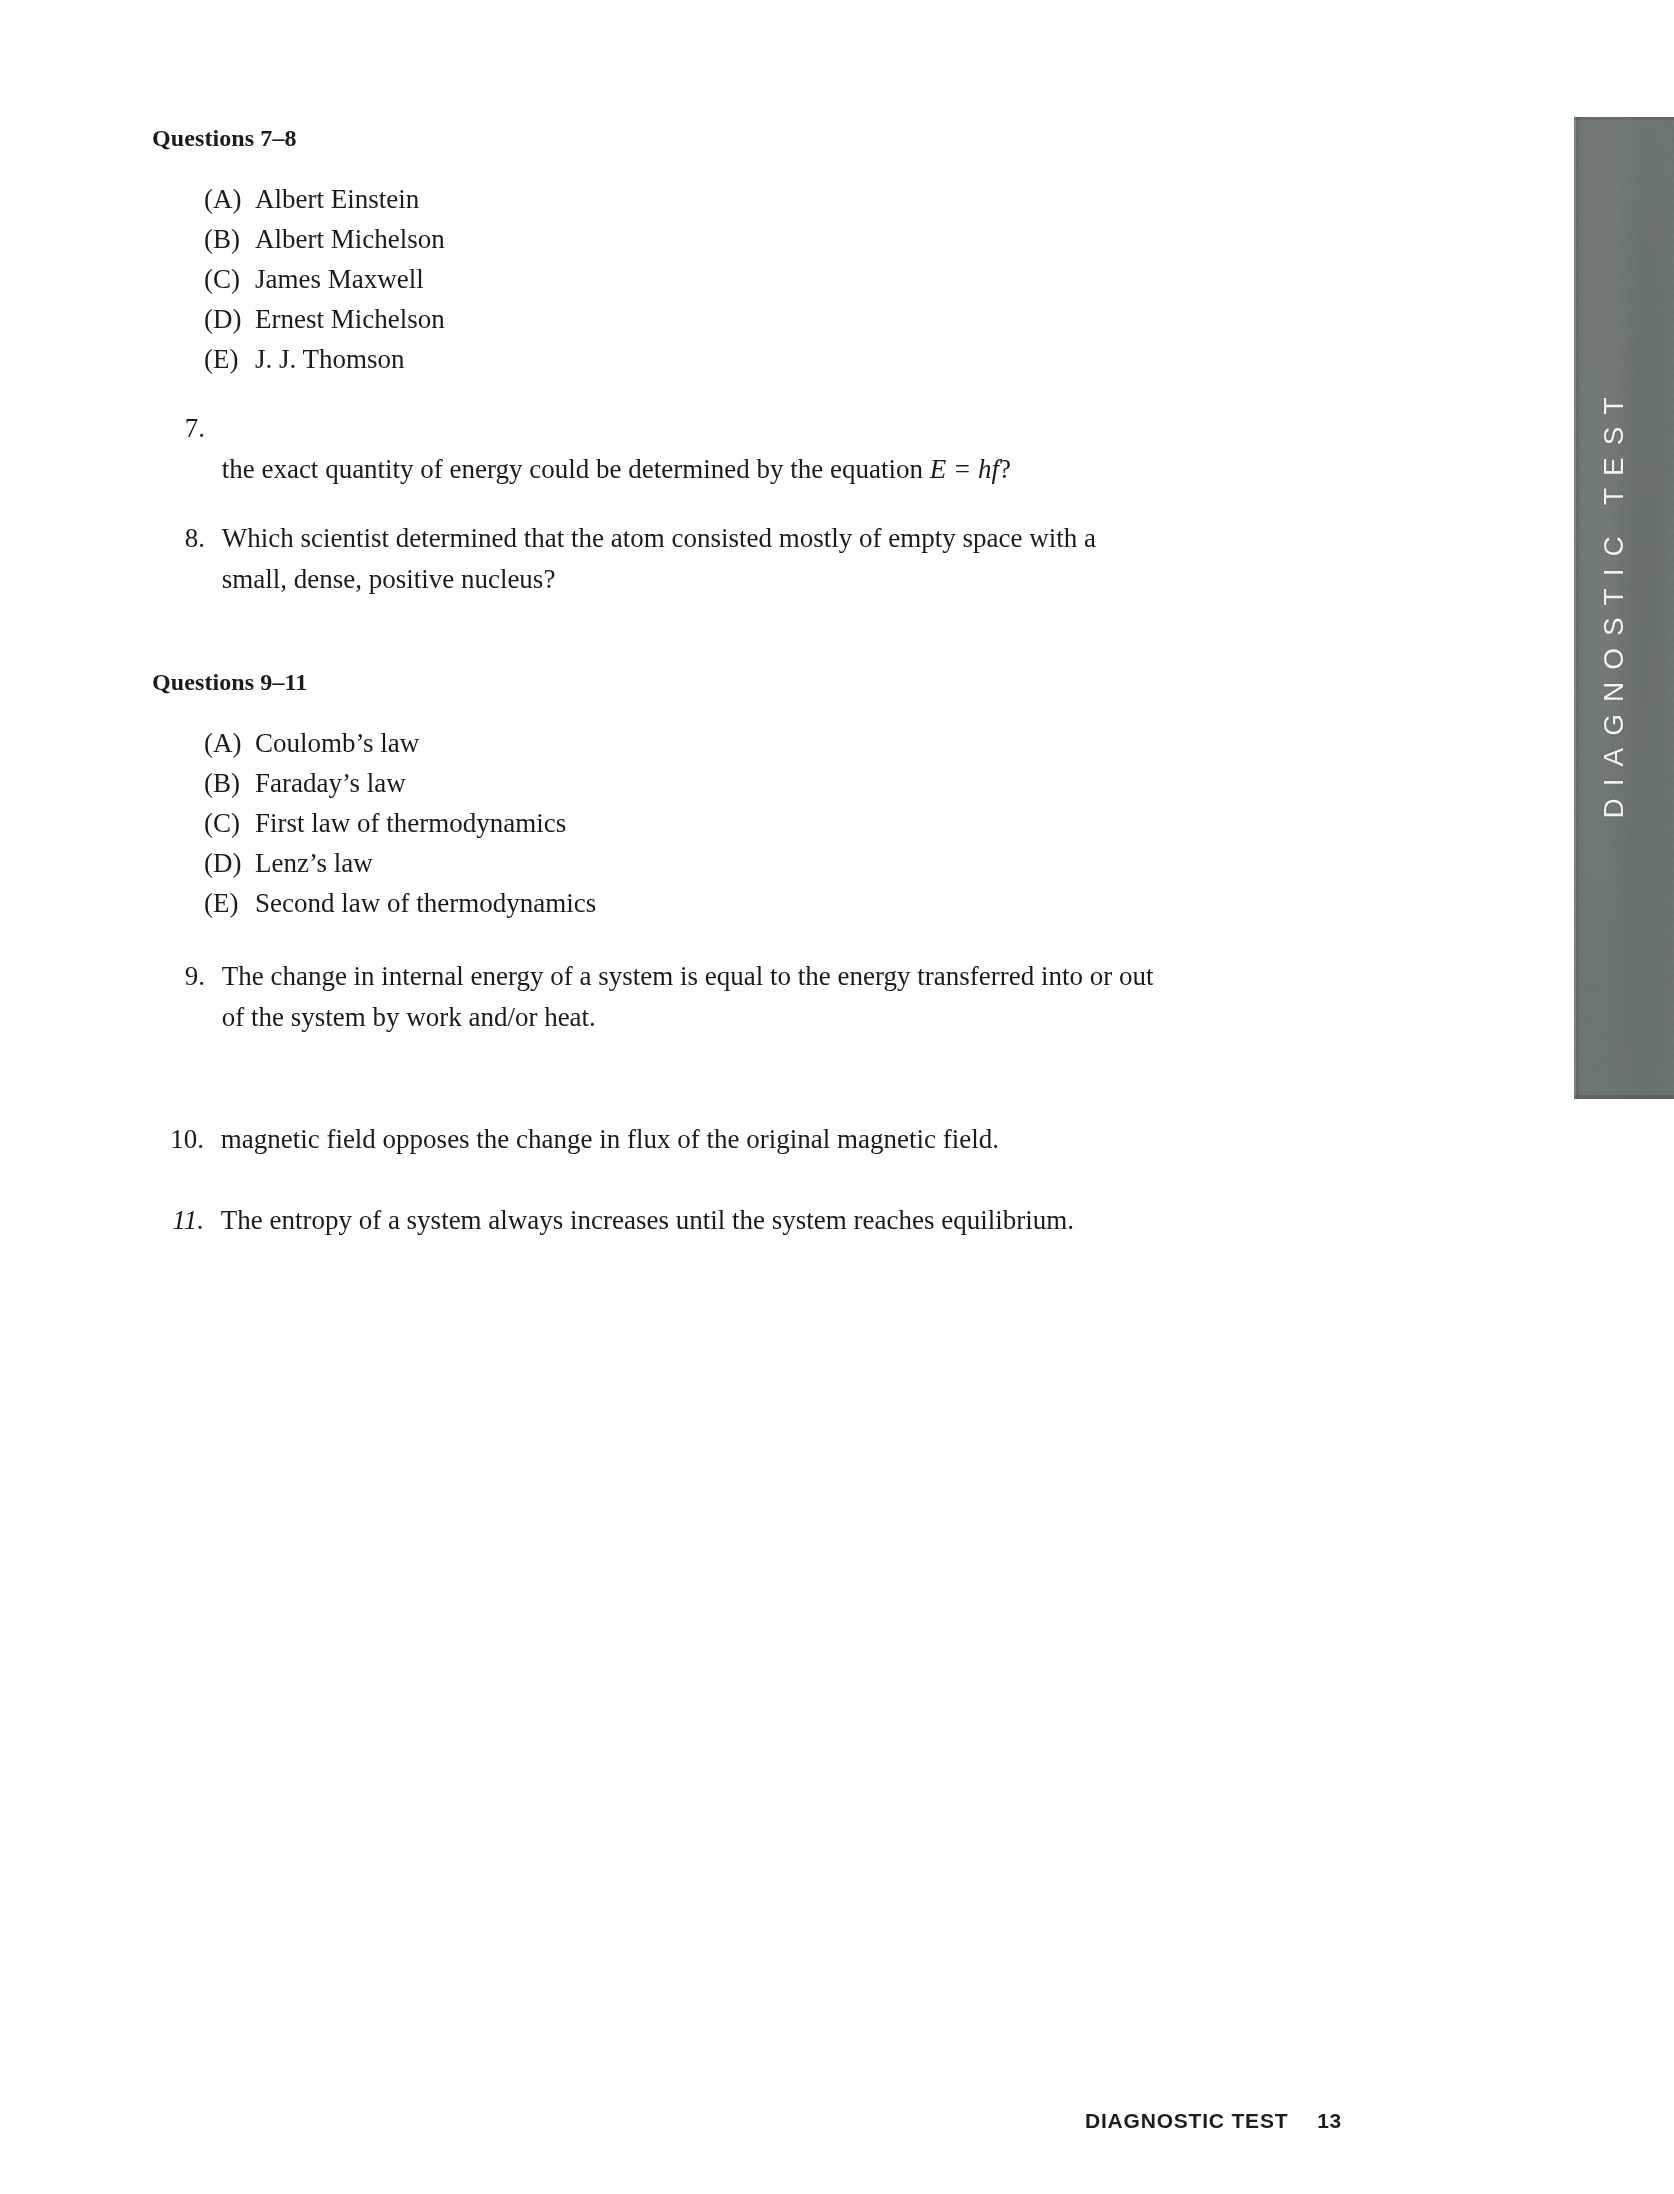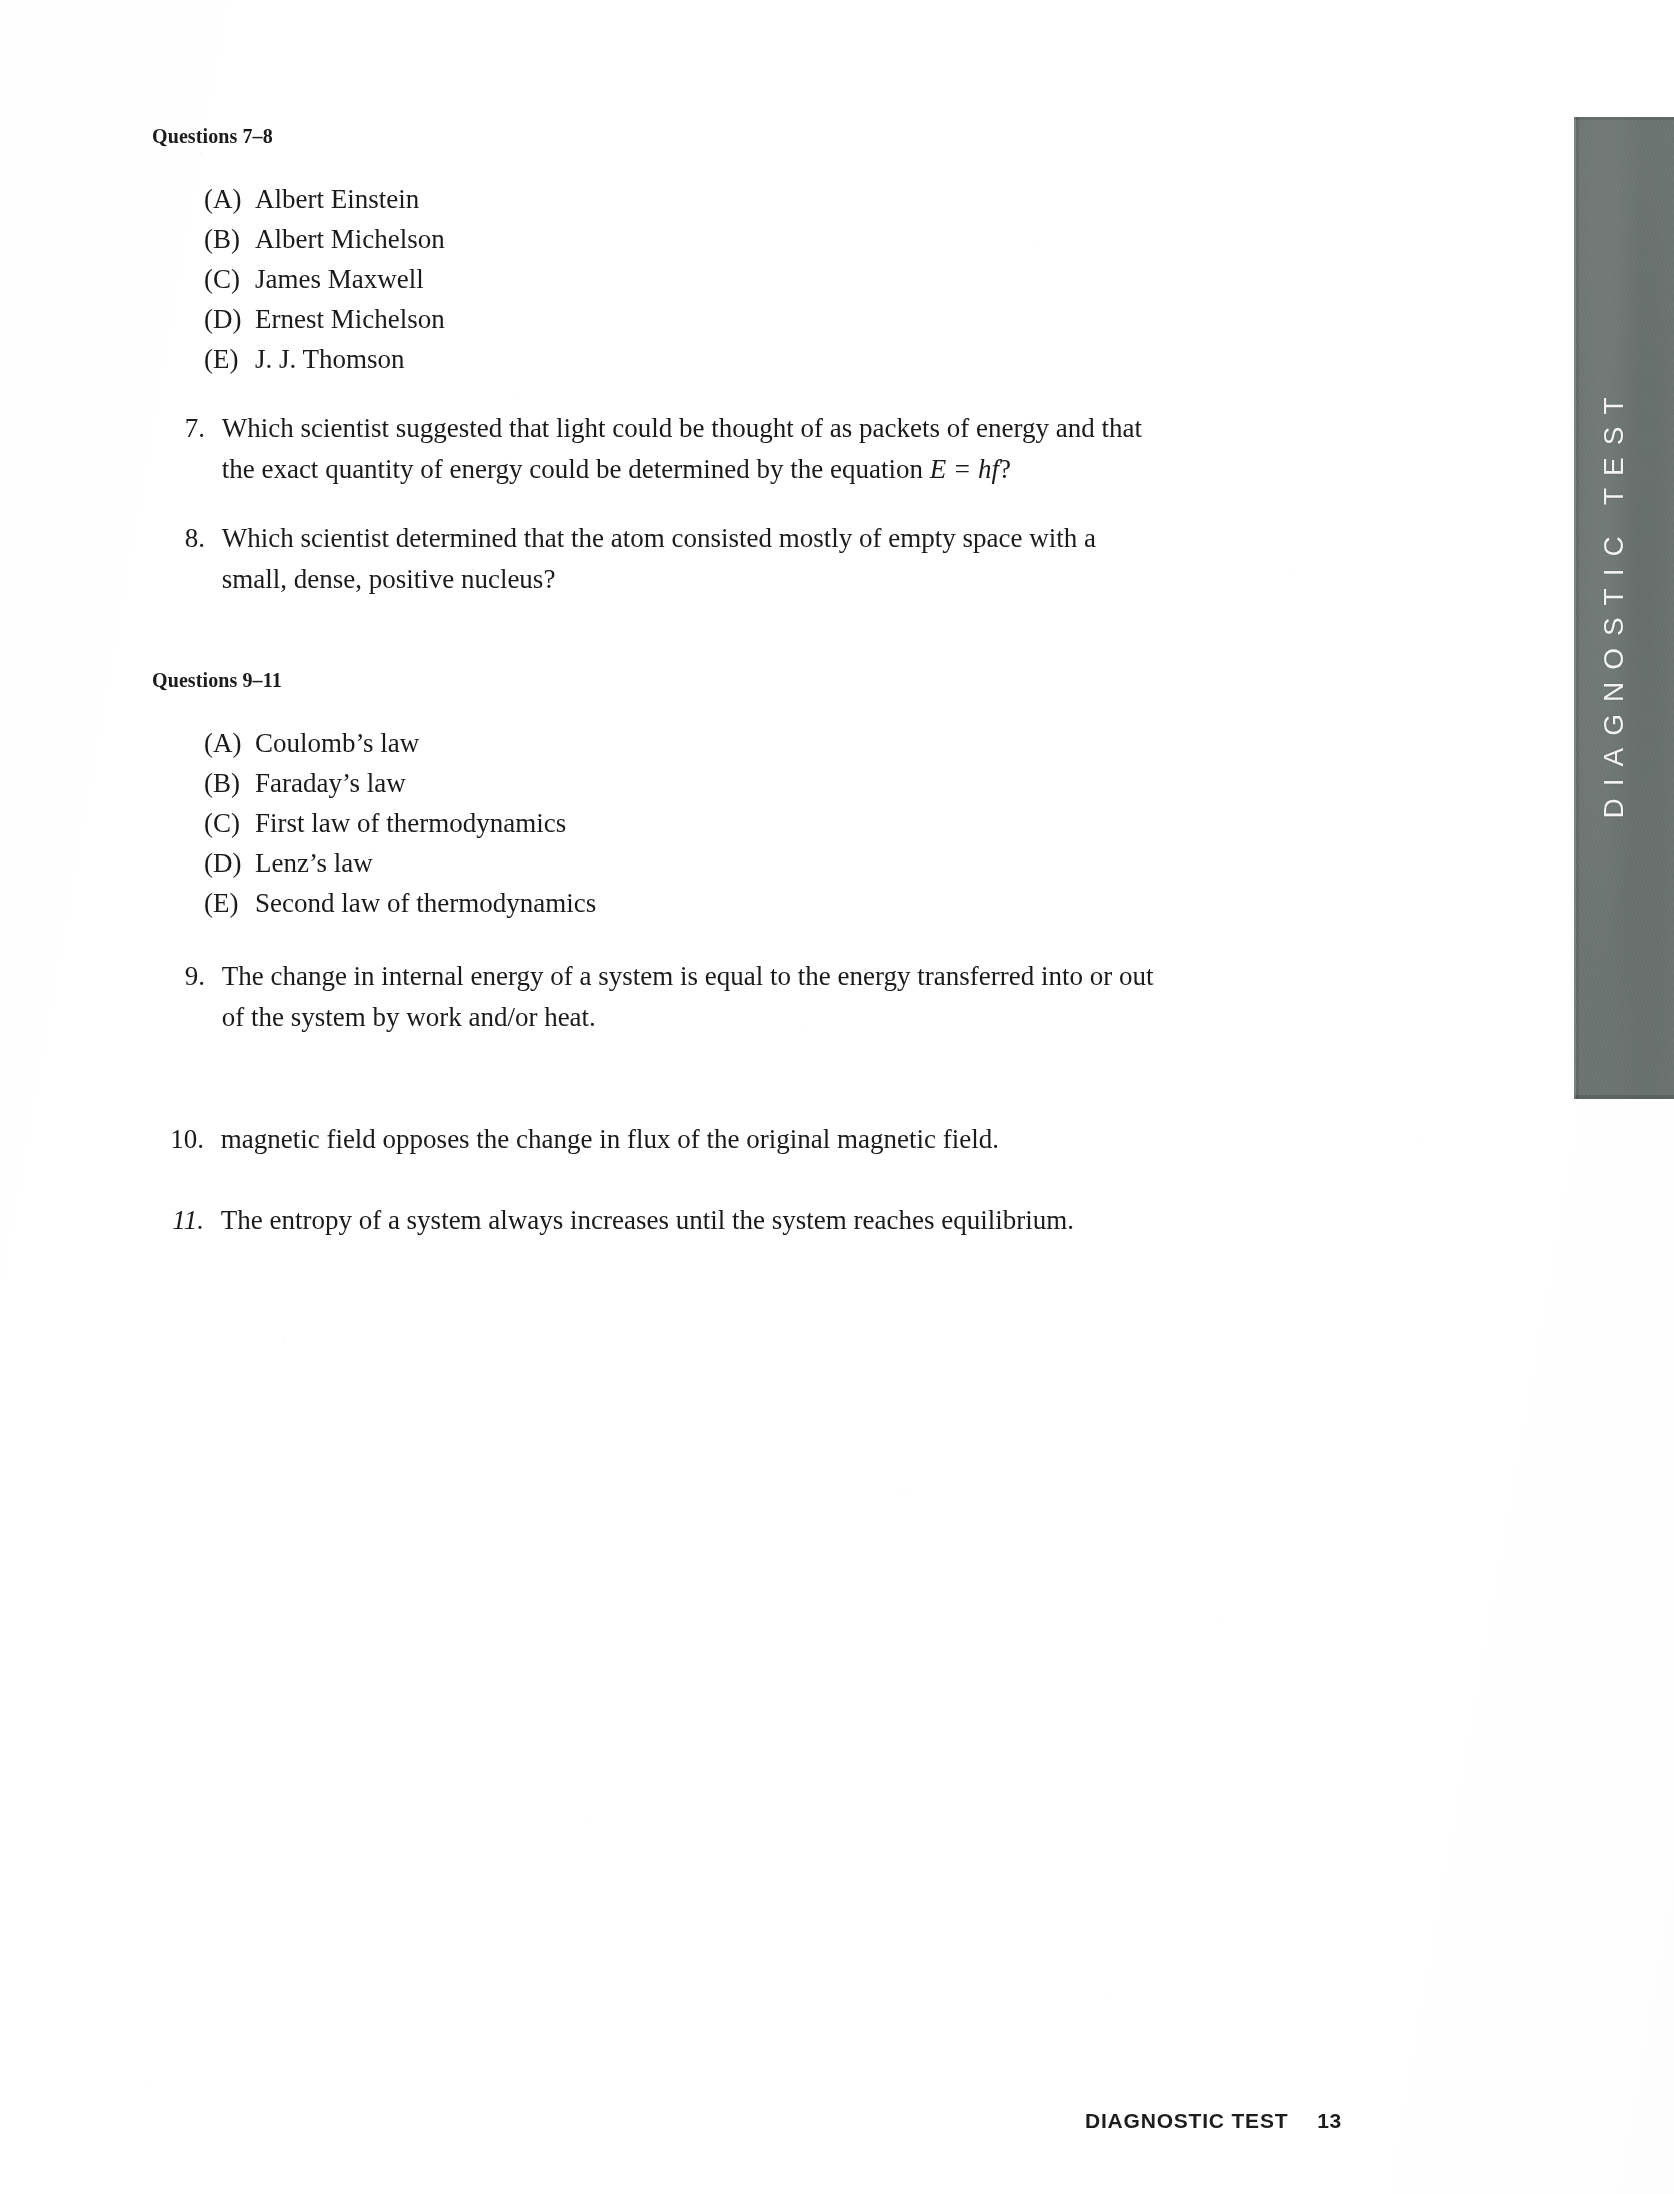--- a/index.html
+++ b/index.html
@@ -88,21 +88,21 @@
     position: absolute;
     left: 0;
     top: 0;
     width: 1461px;
   }
 
   .group-heading {
     position: absolute;
     left: 152px;
     font-weight: bold;
-    font-size: 20px;
+    font-size: 24px;
     letter-spacing: 0.1px;
   }
 
   .choice-list {
     position: absolute;
     left: 204px;
     width: 835px;
   }
   .choice-row {
     display: flex;
@@ -190,21 +190,21 @@
       </div>
       <div class="choice-row">
         <span class="choice-letter">(E)</span>
         <span class="choice-text">J. J. Thomson</span>
       </div>
     </div>
 
     <div class="question" style="left:156px; top:408px;">
       <span class="q-number" style="width:49px;">7.</span>
       <span class="q-body">
-        <span class="q-line">Which scientist suggested that light could be thought of as packets of energy and that</span><br>
+        <br>
         <span class="q-line"><span>the exact quantity of energy could be determined by the equation </span><span class="eq">E = hf</span><span class="eq-q">?</span></span>
       </span>
     </div>
 
     <div class="question" style="left:156px; top:518px;">
       <span class="q-number" style="width:49px;">8.</span>
       <span class="q-body">
         <span class="q-line">Which scientist determined that the atom consisted mostly of empty space with a</span><br>
         <span class="q-line">small, dense, positive nucleus?</span>
       </span>

